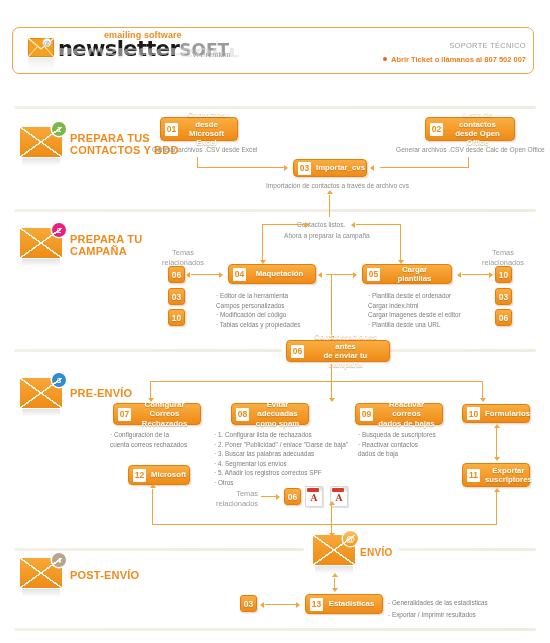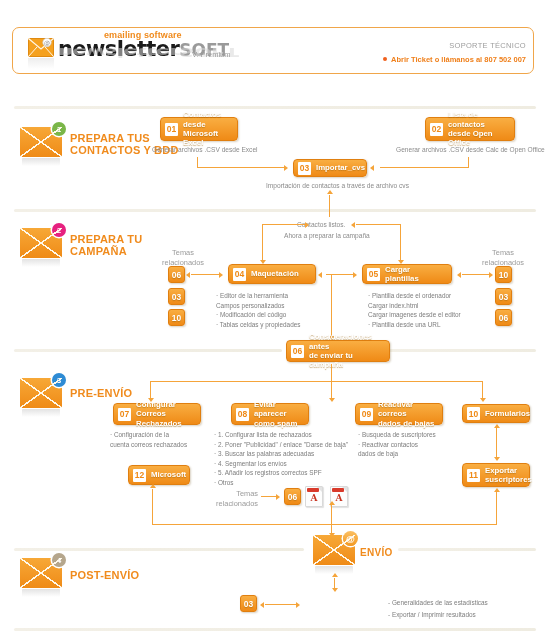--- a/index.html
+++ b/index.html
@@ -85,21 +85,21 @@
     flex:0 0 auto;
     background:#fff;color:#ef8a16;
     font-size:8.5px;font-weight:bold;
     width:13px;height:13px;
     display:flex;align-items:center;justify-content:center;
     border-radius:1px;margin-right:5px;
   }
   .node .lbl{
     color:#ffffff;font-size:7.8px;font-weight:bold;line-height:9.3px;
     text-shadow:0 1px 1px rgba(150,95,10,.5);
-    flex:1 1 auto;text-align:left;
+    flex:1 1 auto;text-align:center;
   }
 
   
   .chip{
     position:absolute;width:17px;height:17px;border-radius:3px;
     background:linear-gradient(#f9ae42,#ef8a16);
     border:1px solid #e07f10;
     box-shadow:1px 1px 2px rgba(120,90,40,.28);
     color:#fff;font-size:8.5px;font-weight:bold;
     display:flex;align-items:center;justify-content:center;
@@ -334,21 +334,21 @@
     </span>
   </div>
   <div class="bullets" style="left:110px;top:430px;">
     <div>· Configuración de la</div>
     <div>  cuenta correos rechazados</div>
   </div>
 
   <div class="node" style="left:231px;top:403px;width:78px;height:22px;">
     <span class="num">08</span>
     <span class="lbl">
-      <span>Evitar aparecer</span><br><span>como spam</span>
+      <span>Evitar adecuadas</span><br><span>como spam</span>
     </span>
   </div>
   <div class="bullets" style="left:214px;top:430px;">
     <div>· 1. Configurar lista de rechazados</div>
     <div>· 2. Poner "Publicidad" / enlace "Darse de baja"</div>
     <div>· 3. Buscar las palabras adecuadas</div>
     <div>· 4. Segmentar los envíos</div>
     <div>· 5. Añadir los registros correctos SPF</div>
     <div>· Otros</div>
   </div>
@@ -427,20 +427,24 @@
     <div class="env-ico">
       <div class="body"></div>
       <div class="env-badge" style="background:#b5a68c">4</div>
     </div>
     <div class="env-shadow"></div>
   </div>
   <div class="abs sect-label" style="left:70px;top:570px;">
     <div>POST-ENVÍO</div>
   </div>
 
+  <div class="node" style="left:305px;top:594px;width:78px;height:20px;">
+    <span class="num">13</span>
+    <span class="lbl">Estadísticas</span>
+  </div>
   <div class="bullets" style="left:388px;top:597px;line-height:12px;">
     <div>- Generalidades de las estadísticas</div>
     <div>- Exportar / Imprimir resultados</div>
   </div>
 
   <div class="chip" style="left:240px;top:595px;">03</div>
   <div class="abs ln lnh" style="left:265px;top:604px;width:32px;"></div>
   <div class="arw left" style="left:260px;top:601.5px;"></div>
   <div class="arw right" style="left:296px;top:601.5px;"></div>
 

